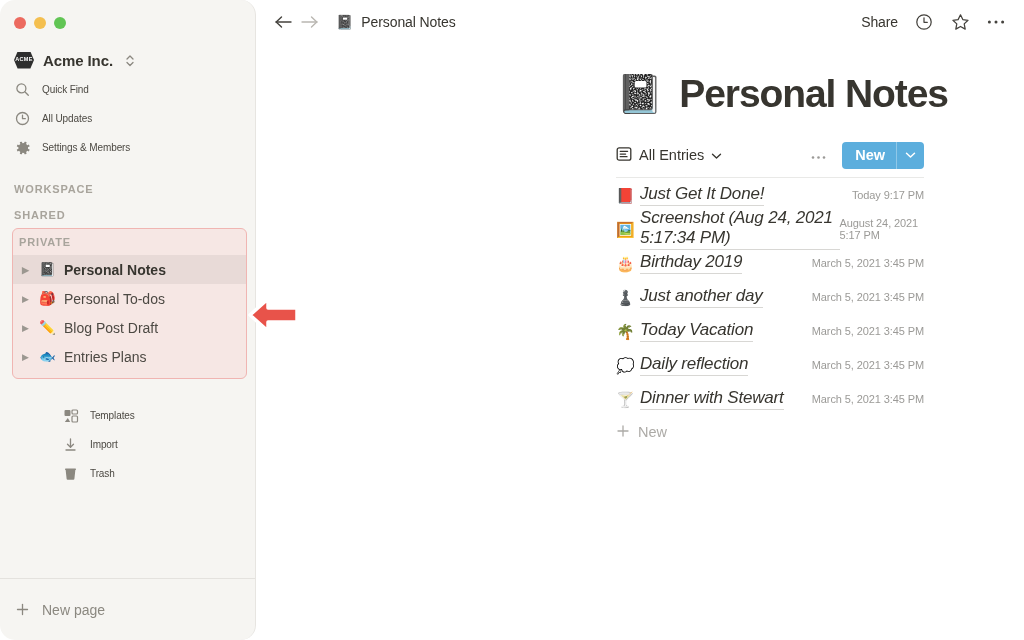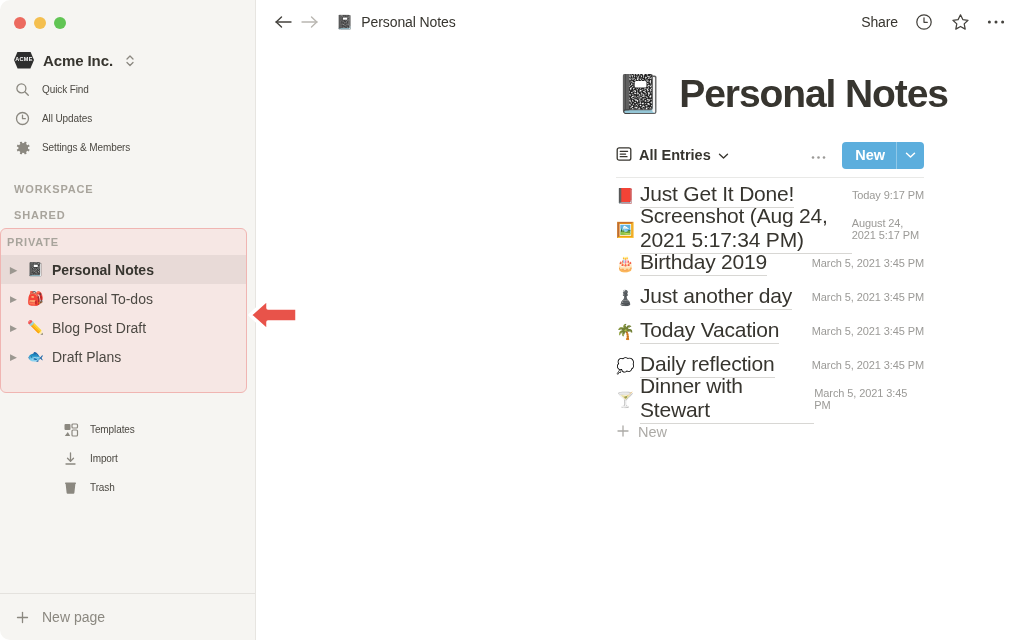--- a/index.html
+++ b/index.html
@@ -19,20 +19,21 @@
   }
 
   
   #sidebar {
     width: 256px; height: 640px;
     background: #F6F5F2;
     border-right: 1px solid #E7E5E1;
     display: flex; flex-direction: column;
     position: relative;
     flex: 0 0 256px;
+    border-radius: 15px;
   }
   .traffic-lights {
     display: flex; align-items: center; gap: 8px;
     padding: 12px 0 0 14px; height: 34px;
   }
   .tl { width: 12px; height: 12px; border-radius: 50%; display:block; }
   .tl.red { background: #EC6A5F; }
   .tl.yellow { background: #F4BF4F; }
   .tl.green { background: #61C554; }
 
@@ -66,46 +67,46 @@
   .section-head {
     font-size: 11px; font-weight: 700; color: #A8A49C;
     letter-spacing: .85px; padding: 0 14px;
     height: 26px; display: flex; align-items: center;
     text-transform: uppercase;
   }
 
   
   #private-group {
     position: relative;
-    margin: 0 8px 0 0;
+    margin: 0 8px 0 12px;
     border: 1.5px solid #F0B5B2;
     border-radius: 6px;
     background: rgba(246, 200, 197, 0.30);
-    padding-bottom: 21px;
+    padding-bottom: 7px;
   }
   #private-group .section-head { padding-left: 6px; }
 
   .page-item {
     display: flex; align-items: center; gap: 7px;
     height: 29px; padding: 0 6px;
     font-size: 14px; color: #4C4943;
     cursor: default;
   }
   .page-item.selected { background: rgba(0,0,0,0.055); font-weight: 700; color: #37352F; }
   .disc {
     width: 13px; flex: 0 0 13px; display: flex; align-items: center; justify-content: center;
     color: #9B9790; font-size: 9px;
   }
   .pemoji { font-size: 13.5px; width: 18px; flex: 0 0 18px; text-align: center; line-height: 1; }
 
   #lower-nav { margin-top: 22px; margin-left: 48px; }
   .sidebar-spacer { flex: 1 1 auto; }
   #sidebar-footer {
     border-top: 1px solid #E4E2DE;
-    height: 47px; display: flex; align-items: center;
+    height: 62px; display: flex; align-items: center;
     padding: 0 14px; gap: 11px;
     font-size: 14px; color: #8B8880;
     cursor: default;
   }
 
   
   #main { flex: 1 1 auto; height: 640px; background: #fff; position: relative; }
   #topbar {
     height: 44px; display: flex; align-items: center;
     padding: 0 18px 0 14px; gap: 0;
@@ -126,43 +127,43 @@
     padding: 28px 0 0 360px;
   }
   #title-emoji { font-size: 38px; line-height: 1; }
   #page-title { font-size: 39px; font-weight: 700; color: #37352F; letter-spacing: -1.1px; }
 
   #toolbar {
     display: flex; align-items: center;
     margin: 24px 100px 0 360px;
     height: 30px;
   }
-  #view-tab { display: flex; align-items: center; gap: 7px; font-size: 14.5px; font-weight: 700; color: #37352F; }
+  #view-tab { display: flex; align-items: center; gap: 7px; font-size: 14.5px; font-weight: 400; color: #37352F; }
   #toolbar-right { margin-left: auto; display: flex; align-items: center; gap: 16px; }
   #new-btn {
     display: flex; align-items: center;
     background: #5CAEDD; border-radius: 4px; height: 27px;
     color: #fff; font-size: 14.5px; font-weight: 600;
     overflow: hidden;
   }
   #new-btn .lbl { padding: 0 11px 0 13px; }
   #new-btn .sep { width: 1px; height: 27px; background: rgba(255,255,255,0.32); }
   #new-btn .chev { padding: 0 8px; display: flex; align-items: center; }
 
   #list-divider { height: 1px; background: #E9E9E7; margin: 7px 100px 0 360px; }
 
   .entry-row {
     display: flex; align-items: center;
     margin: 0 100px 0 360px;
     height: 34px;
   }
   .entry-emoji { font-size: 15px; width: 24px; flex: 0 0 24px; line-height: 1; }
   .entry-title {
-    font-size: 21px; color: #37352F; letter-spacing: -.2px;
-    border-bottom: 1px solid #D8D7D4; padding-bottom: 1px;
+    font-size: 17px; color: #37352F; letter-spacing: -.2px;
+    border-bottom: 1px solid #D8D7D4; padding-bottom: 1px; font-style: italic;
   }
   .entry-date { margin-left: auto; font-size: 11px; color: #9B9A97; letter-spacing: -.1px; }
   #new-row {
     display: flex; align-items: center; gap: 8px;
     margin: 4px 100px 0 360px; height: 24px;
     font-size: 14.5px; color: #ACAAA6;
   }
 
   
   #annot-arrow {
@@ -248,21 +249,21 @@
 
       <div class="page-item">
         <span class="disc">▶</span>
         <span class="pemoji">✏️</span>
         <span class="label">Blog Post Draft</span>
       </div>
 
       <div class="page-item">
         <span class="disc">▶</span>
         <span class="pemoji">🐟</span>
-        <span class="label">Draft Plans</span>
+        <span class="label">Entries Plans</span>
       </div>
     </div>
 
     <div id="lower-nav">
       <div class="nav-item">
         <span class="nav-ico">
           <svg width="16" height="16" viewBox="0 0 16 16">
               <rect x="1.5" y="2" width="6" height="6" rx="1" fill="#8B8880"></rect>
               <rect x="9" y="2" width="5.5" height="4" rx="1" fill="none" stroke="#8B8880" stroke-width="1.2"></rect>
               <path d="M1.8 14l3-4 2.4 4z" fill="#8B8880"></path>

